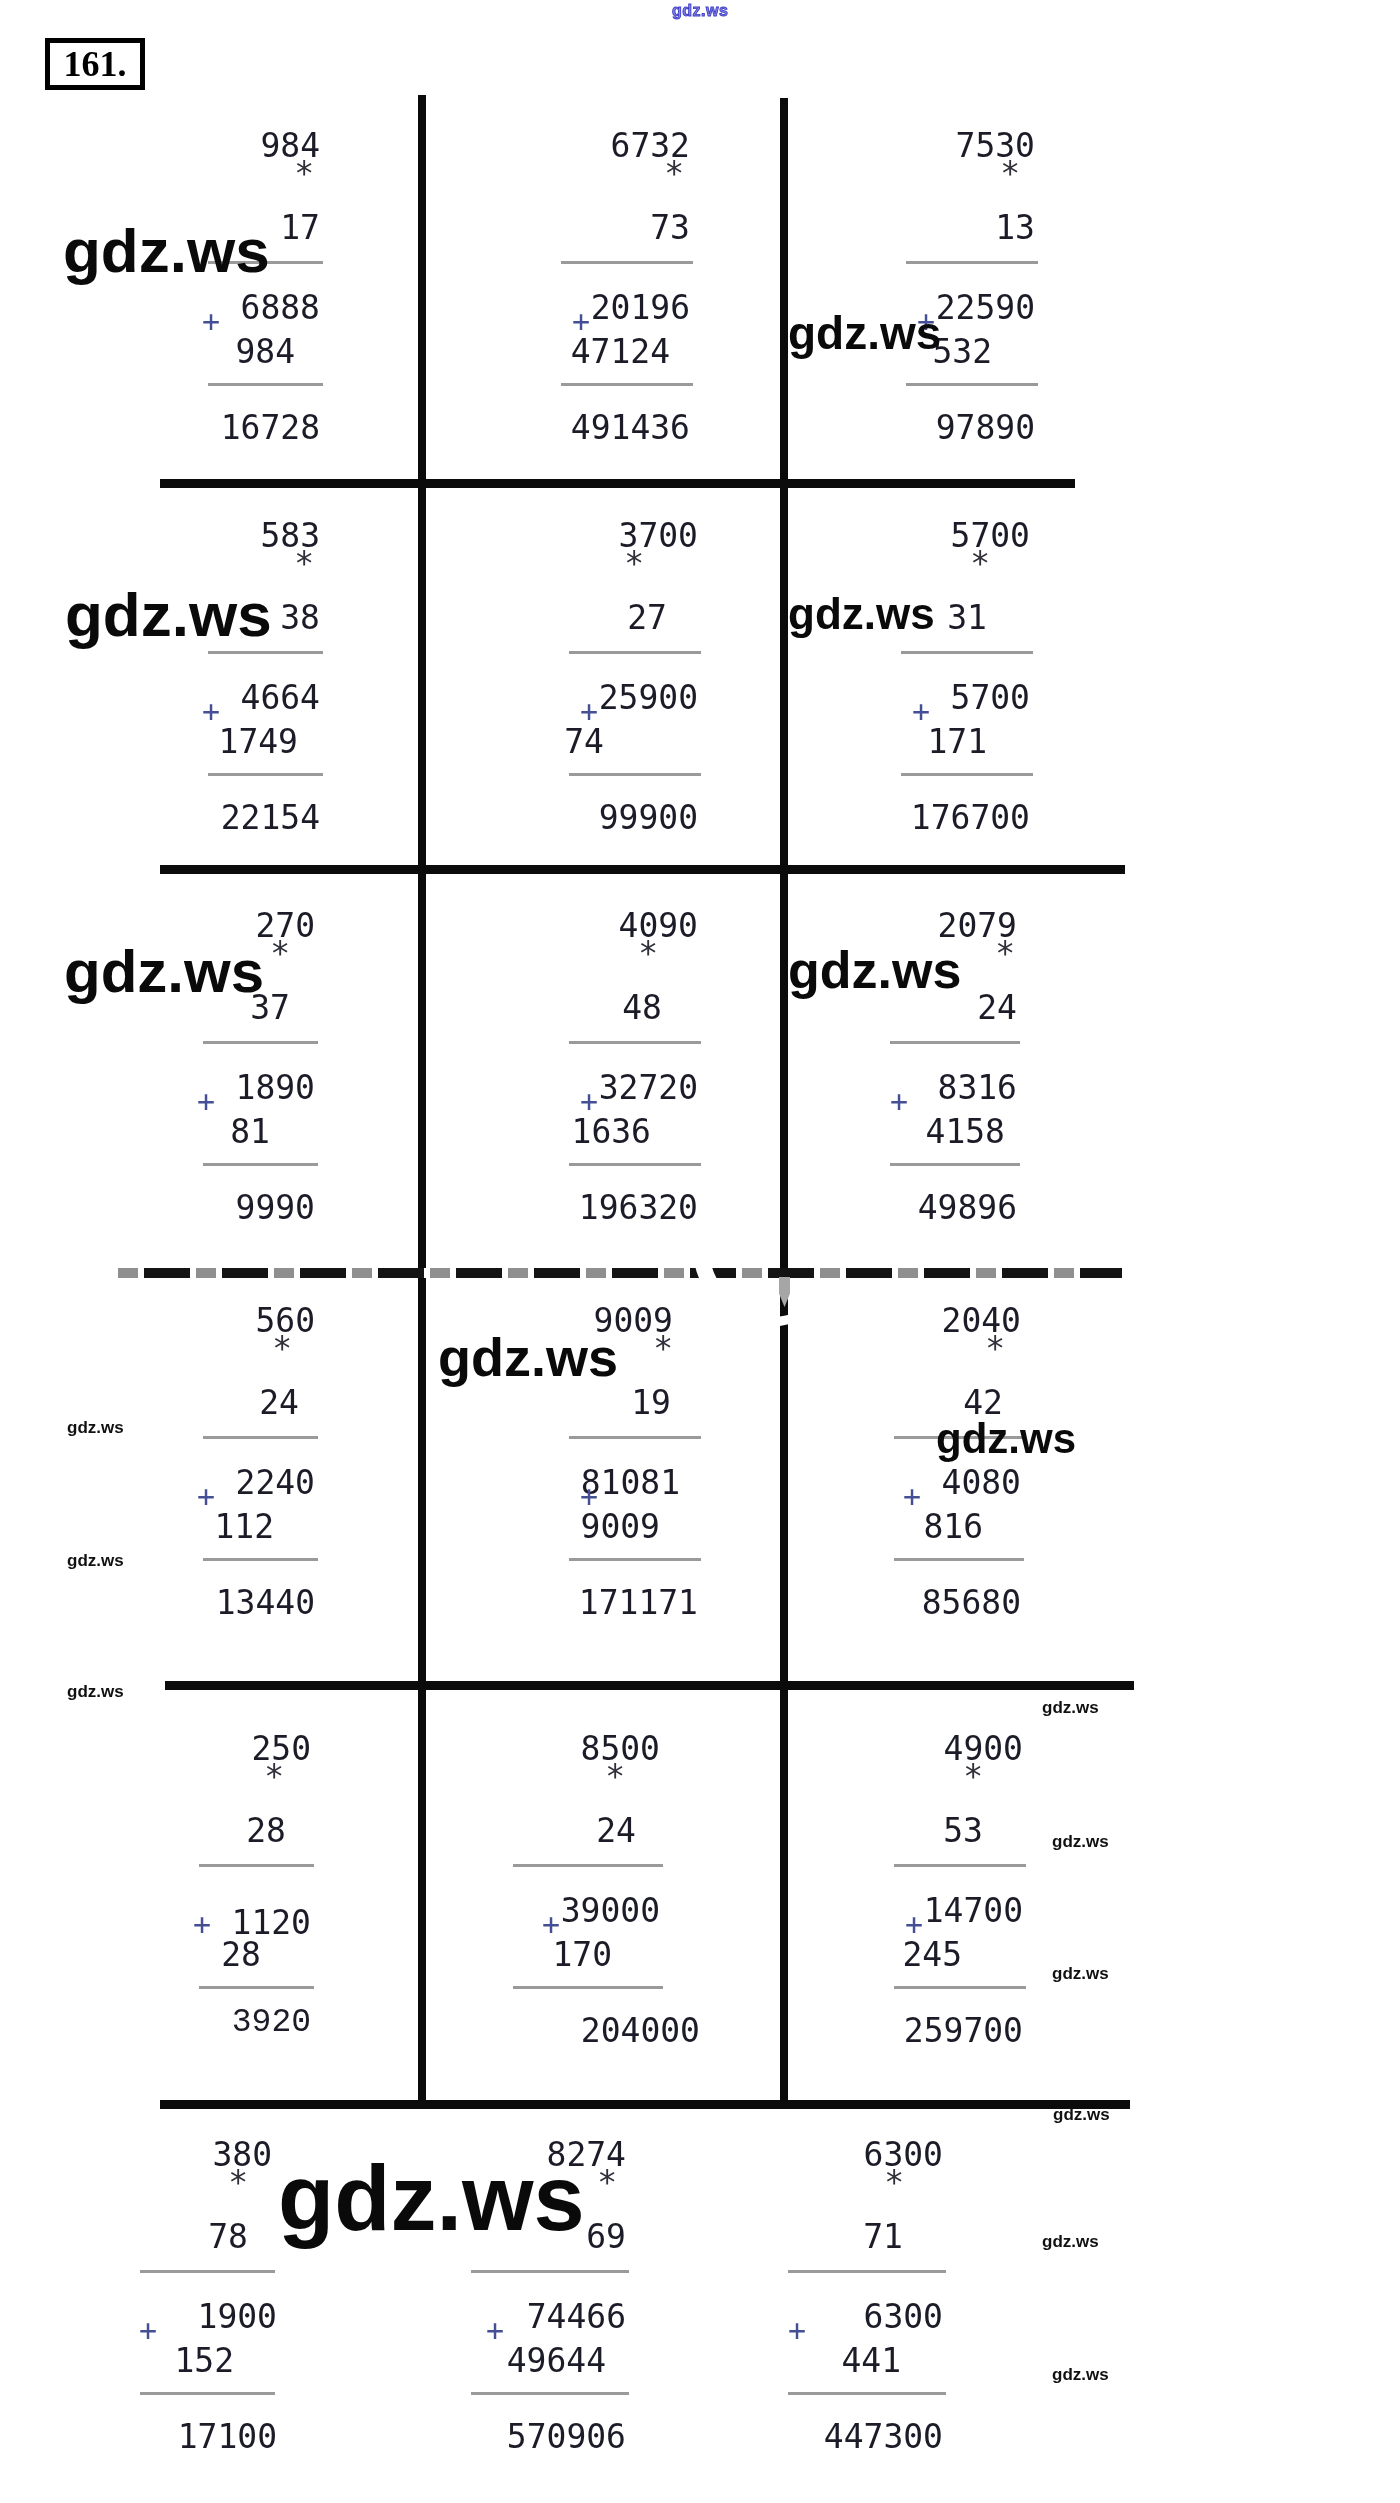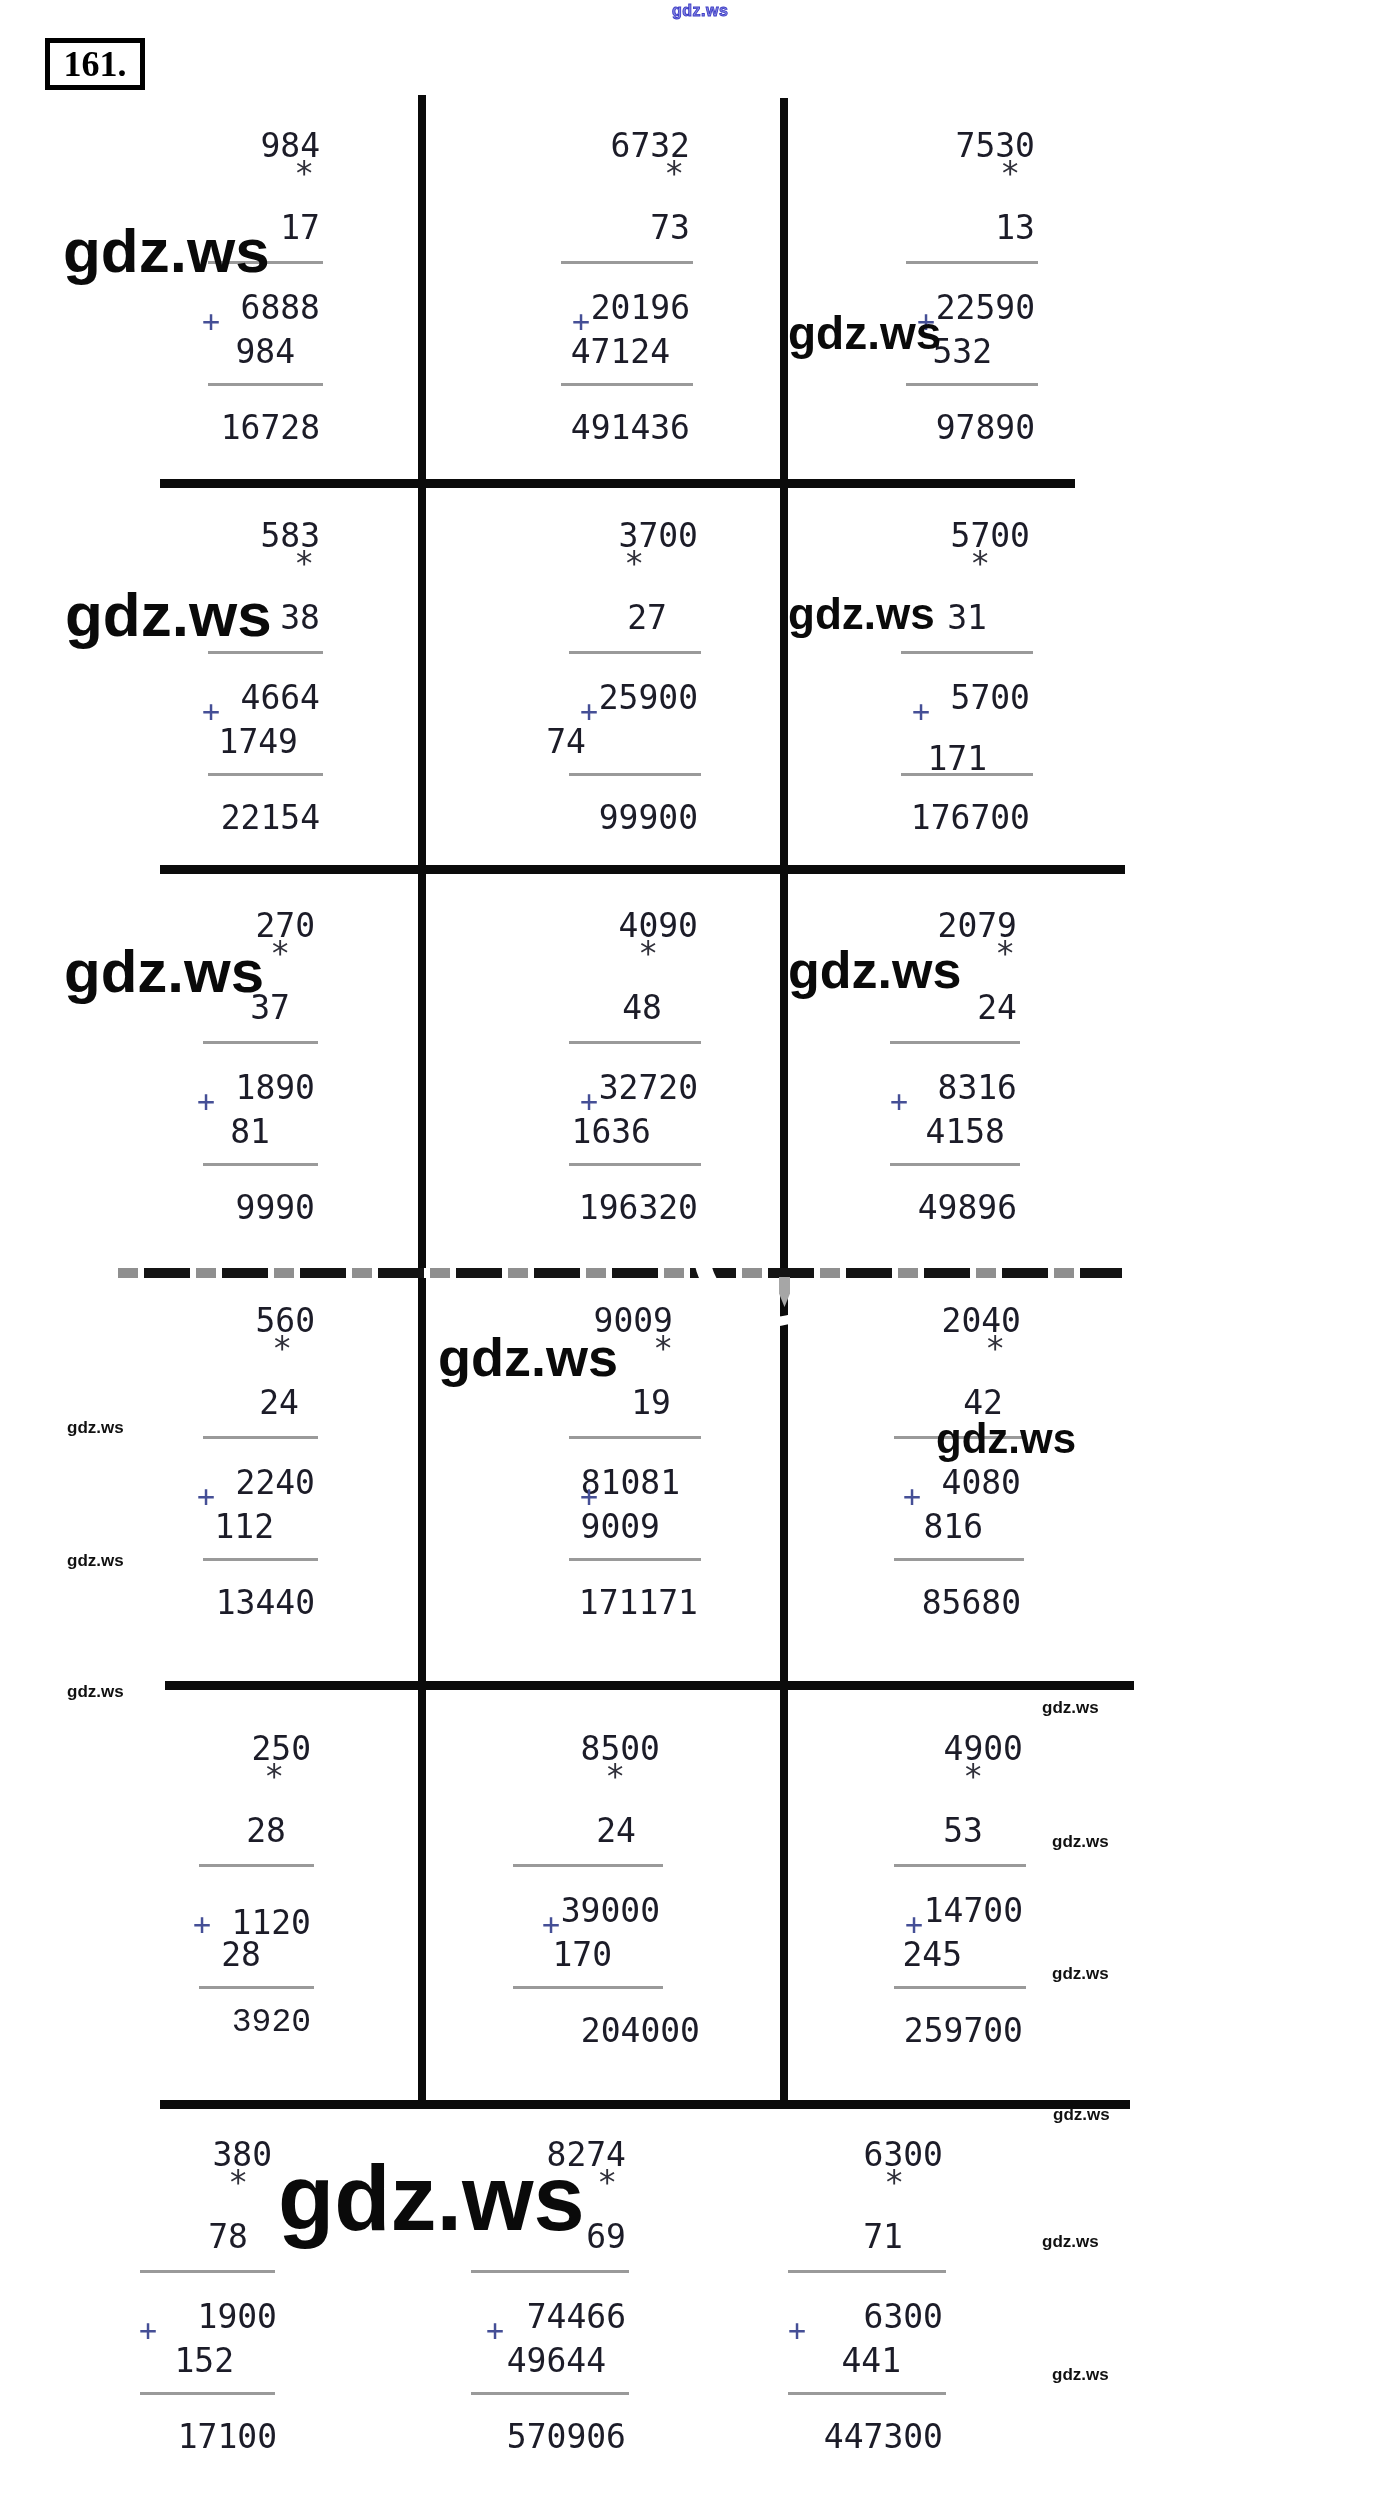--- a/index.html
+++ b/index.html
@@ -133,32 +133,32 @@
         <div class="hline" style="top: 288px; right: 1077px; width: 115px;"></div>
         <div class="num" style="top: 316px; right: 1080px;">22154</div>
       </div>
       <div class="problem" style="top: 485px;">
         <div class="num" style="top: 34px; right: 702px;">3700</div>
         <div class="op-star" style="top: 62px; right: 756px;">*</div>
         <div class="num" style="top: 116px; right: 733px;">27</div>
         <div class="hline" style="top: 166px; right: 699px; width: 132px;"></div>
         <div class="num" style="top: 196px; right: 702px;">25900</div>
         <div class="op-plus" style="top: 212px; left: 580px;">+</div>
-        <div class="num" style="top: 240px; right: 814px;">74</div>
+        <div class="num" style="top: 240px; right: 796px;">74</div>
         <div class="hline" style="top: 288px; right: 699px; width: 132px;"></div>
         <div class="num" style="top: 316px; right: 702px;">99900</div>
       </div>
       <div class="problem" style="top: 485px;">
         <div class="num" style="top: 34px; right: 370px;">5700</div>
         <div class="op-star" style="top: 62px; right: 410px;">*</div>
         <div class="num" style="top: 116px; right: 413px;">31</div>
         <div class="hline" style="top: 166px; right: 367px; width: 132px;"></div>
         <div class="num" style="top: 196px; right: 370px;">5700</div>
         <div class="op-plus" style="top: 212px; left: 912px;">+</div>
-        <div class="num" style="top: 257px; right: 413px;">171</div>
+        <div class="num" style="top: 240px; right: 413px;">171</div>
         <div class="hline" style="top: 288px; right: 367px; width: 132px;"></div>
         <div class="num" style="top: 316px; right: 370px;">176700</div>
       </div>
       <div class="problem" style="top: 875px;">
         <div class="num" style="top: 34px; right: 1085px;">270</div>
         <div class="op-star" style="top: 62px; right: 1110px;">*</div>
         <div class="num" style="top: 116px; right: 1110px;">37</div>
         <div class="hline" style="top: 166px; right: 1082px; width: 115px;"></div>
         <div class="num" style="top: 196px; right: 1085px;">1890</div>
         <div class="op-plus" style="top: 212px; left: 197px;">+</div>

